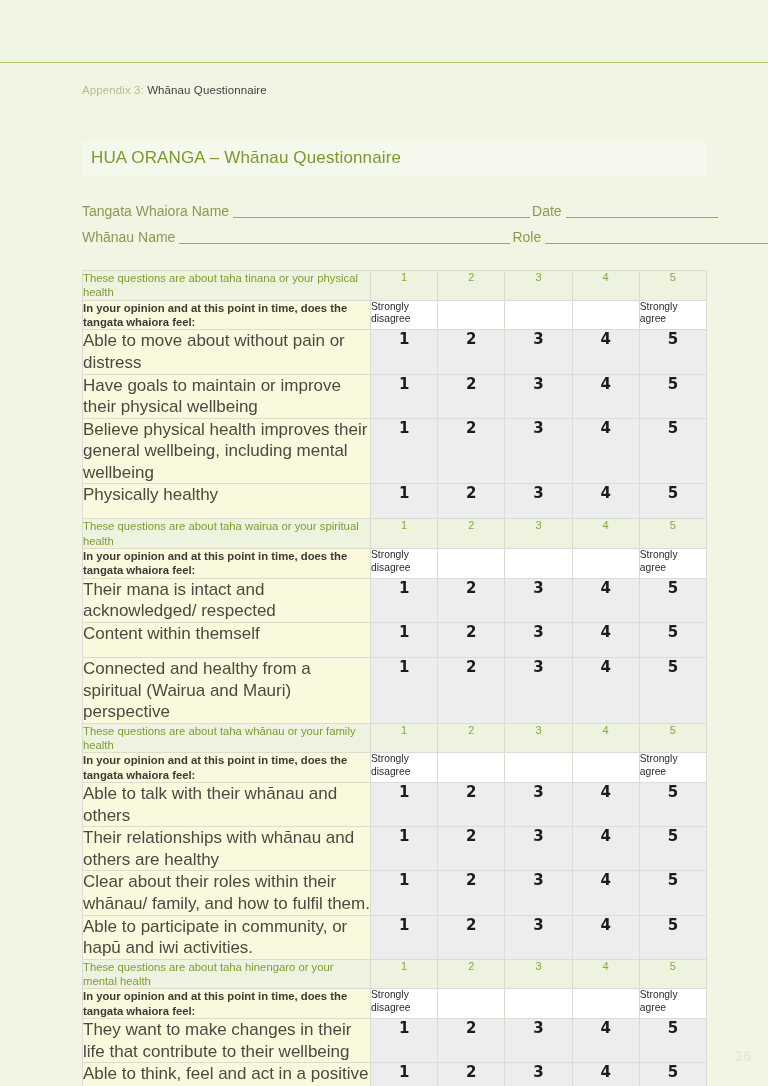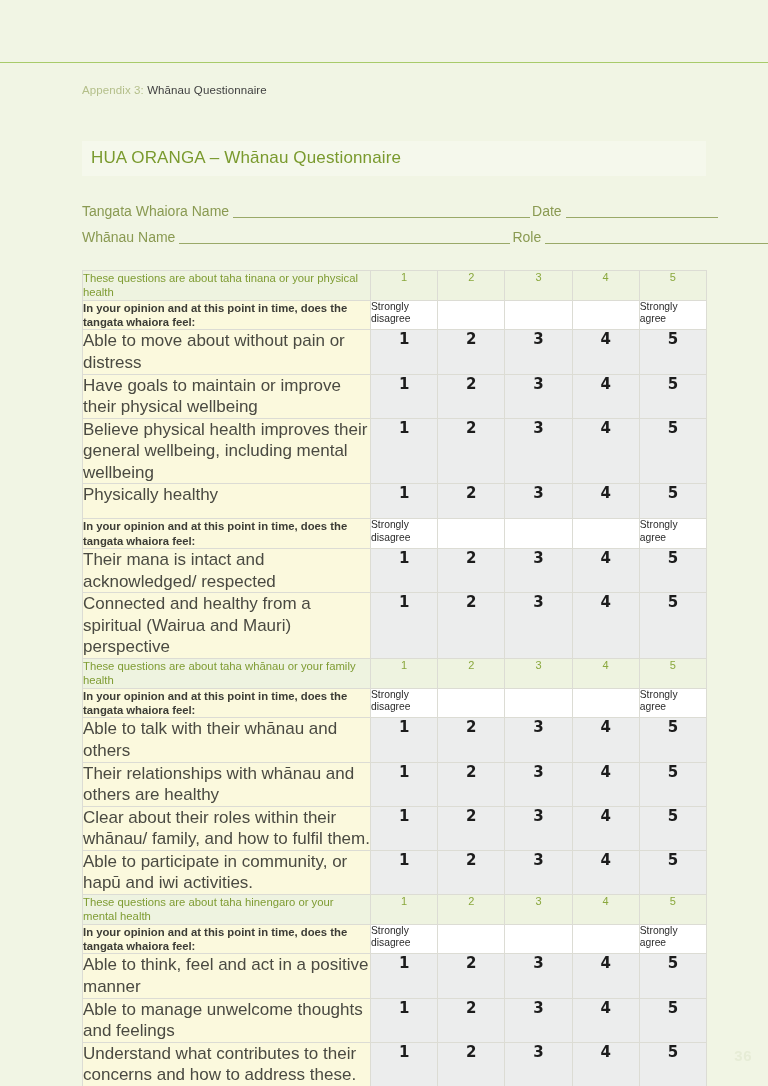--- a/index.html
+++ b/index.html
@@ -255,29 +255,45 @@
         </tr>
         <tr class="row-short">
           <td class="q-cell">Physically healthy</td>
           <td class="n-cell">1</td>
           <td class="n-cell">2</td>
           <td class="n-cell">3</td>
           <td class="n-cell">4</td>
           <td class="n-cell">5</td>
         </tr>
         <tr>
+          <td class="sec-cell">These questions are about taha wairua or your spiritual health</td>
+          <td class="sec-n-cell">1</td>
+          <td class="sec-n-cell">2</td>
+          <td class="sec-n-cell">3</td>
+          <td class="sec-n-cell">4</td>
+          <td class="sec-n-cell">5</td>
+        </tr>
+        <tr>
           <td class="anchor-qcell">In your opinion and at this point in time, does the tangata whaiora feel:</td>
           <td class="anchor-cell">Strongly disagree</td>
           <td class="anchor-cell empty"></td>
           <td class="anchor-cell empty"></td>
           <td class="anchor-cell empty"></td>
           <td class="anchor-cell">Strongly agree</td>
         </tr>
         <tr class="row-tall">
           <td class="q-cell">Their mana is intact and acknowledged/ respected</td>
+          <td class="n-cell">1</td>
+          <td class="n-cell">2</td>
+          <td class="n-cell">3</td>
+          <td class="n-cell">4</td>
+          <td class="n-cell">5</td>
+        </tr>
+        <tr class="row-short">
+          <td class="q-cell">Content within themself</td>
           <td class="n-cell">1</td>
           <td class="n-cell">2</td>
           <td class="n-cell">3</td>
           <td class="n-cell">4</td>
           <td class="n-cell">5</td>
         </tr>
         <tr class="row-tall">
           <td class="q-cell">Connected and healthy from a spiritual (Wairua and Mauri) perspective</td>
           <td class="n-cell">1</td>
           <td class="n-cell">2</td>
@@ -343,20 +359,28 @@
         </tr>
         <tr>
           <td class="anchor-qcell">In your opinion and at this point in time, does the tangata whaiora feel:</td>
           <td class="anchor-cell">Strongly disagree</td>
           <td class="anchor-cell empty"></td>
           <td class="anchor-cell empty"></td>
           <td class="anchor-cell empty"></td>
           <td class="anchor-cell">Strongly agree</td>
         </tr>
         <tr class="row-tall">
+          <td class="q-cell">They want to make changes in their life that contribute to their wellbeing</td>
+          <td class="n-cell">1</td>
+          <td class="n-cell">2</td>
+          <td class="n-cell">3</td>
+          <td class="n-cell">4</td>
+          <td class="n-cell">5</td>
+        </tr>
+        <tr class="row-tall">
           <td class="q-cell">Able to think, feel and act in a positive manner</td>
           <td class="n-cell">1</td>
           <td class="n-cell">2</td>
           <td class="n-cell">3</td>
           <td class="n-cell">4</td>
           <td class="n-cell">5</td>
         </tr>
         <tr class="row-short">
           <td class="q-cell">Able to manage unwelcome thoughts and feelings</td>
           <td class="n-cell">1</td>

